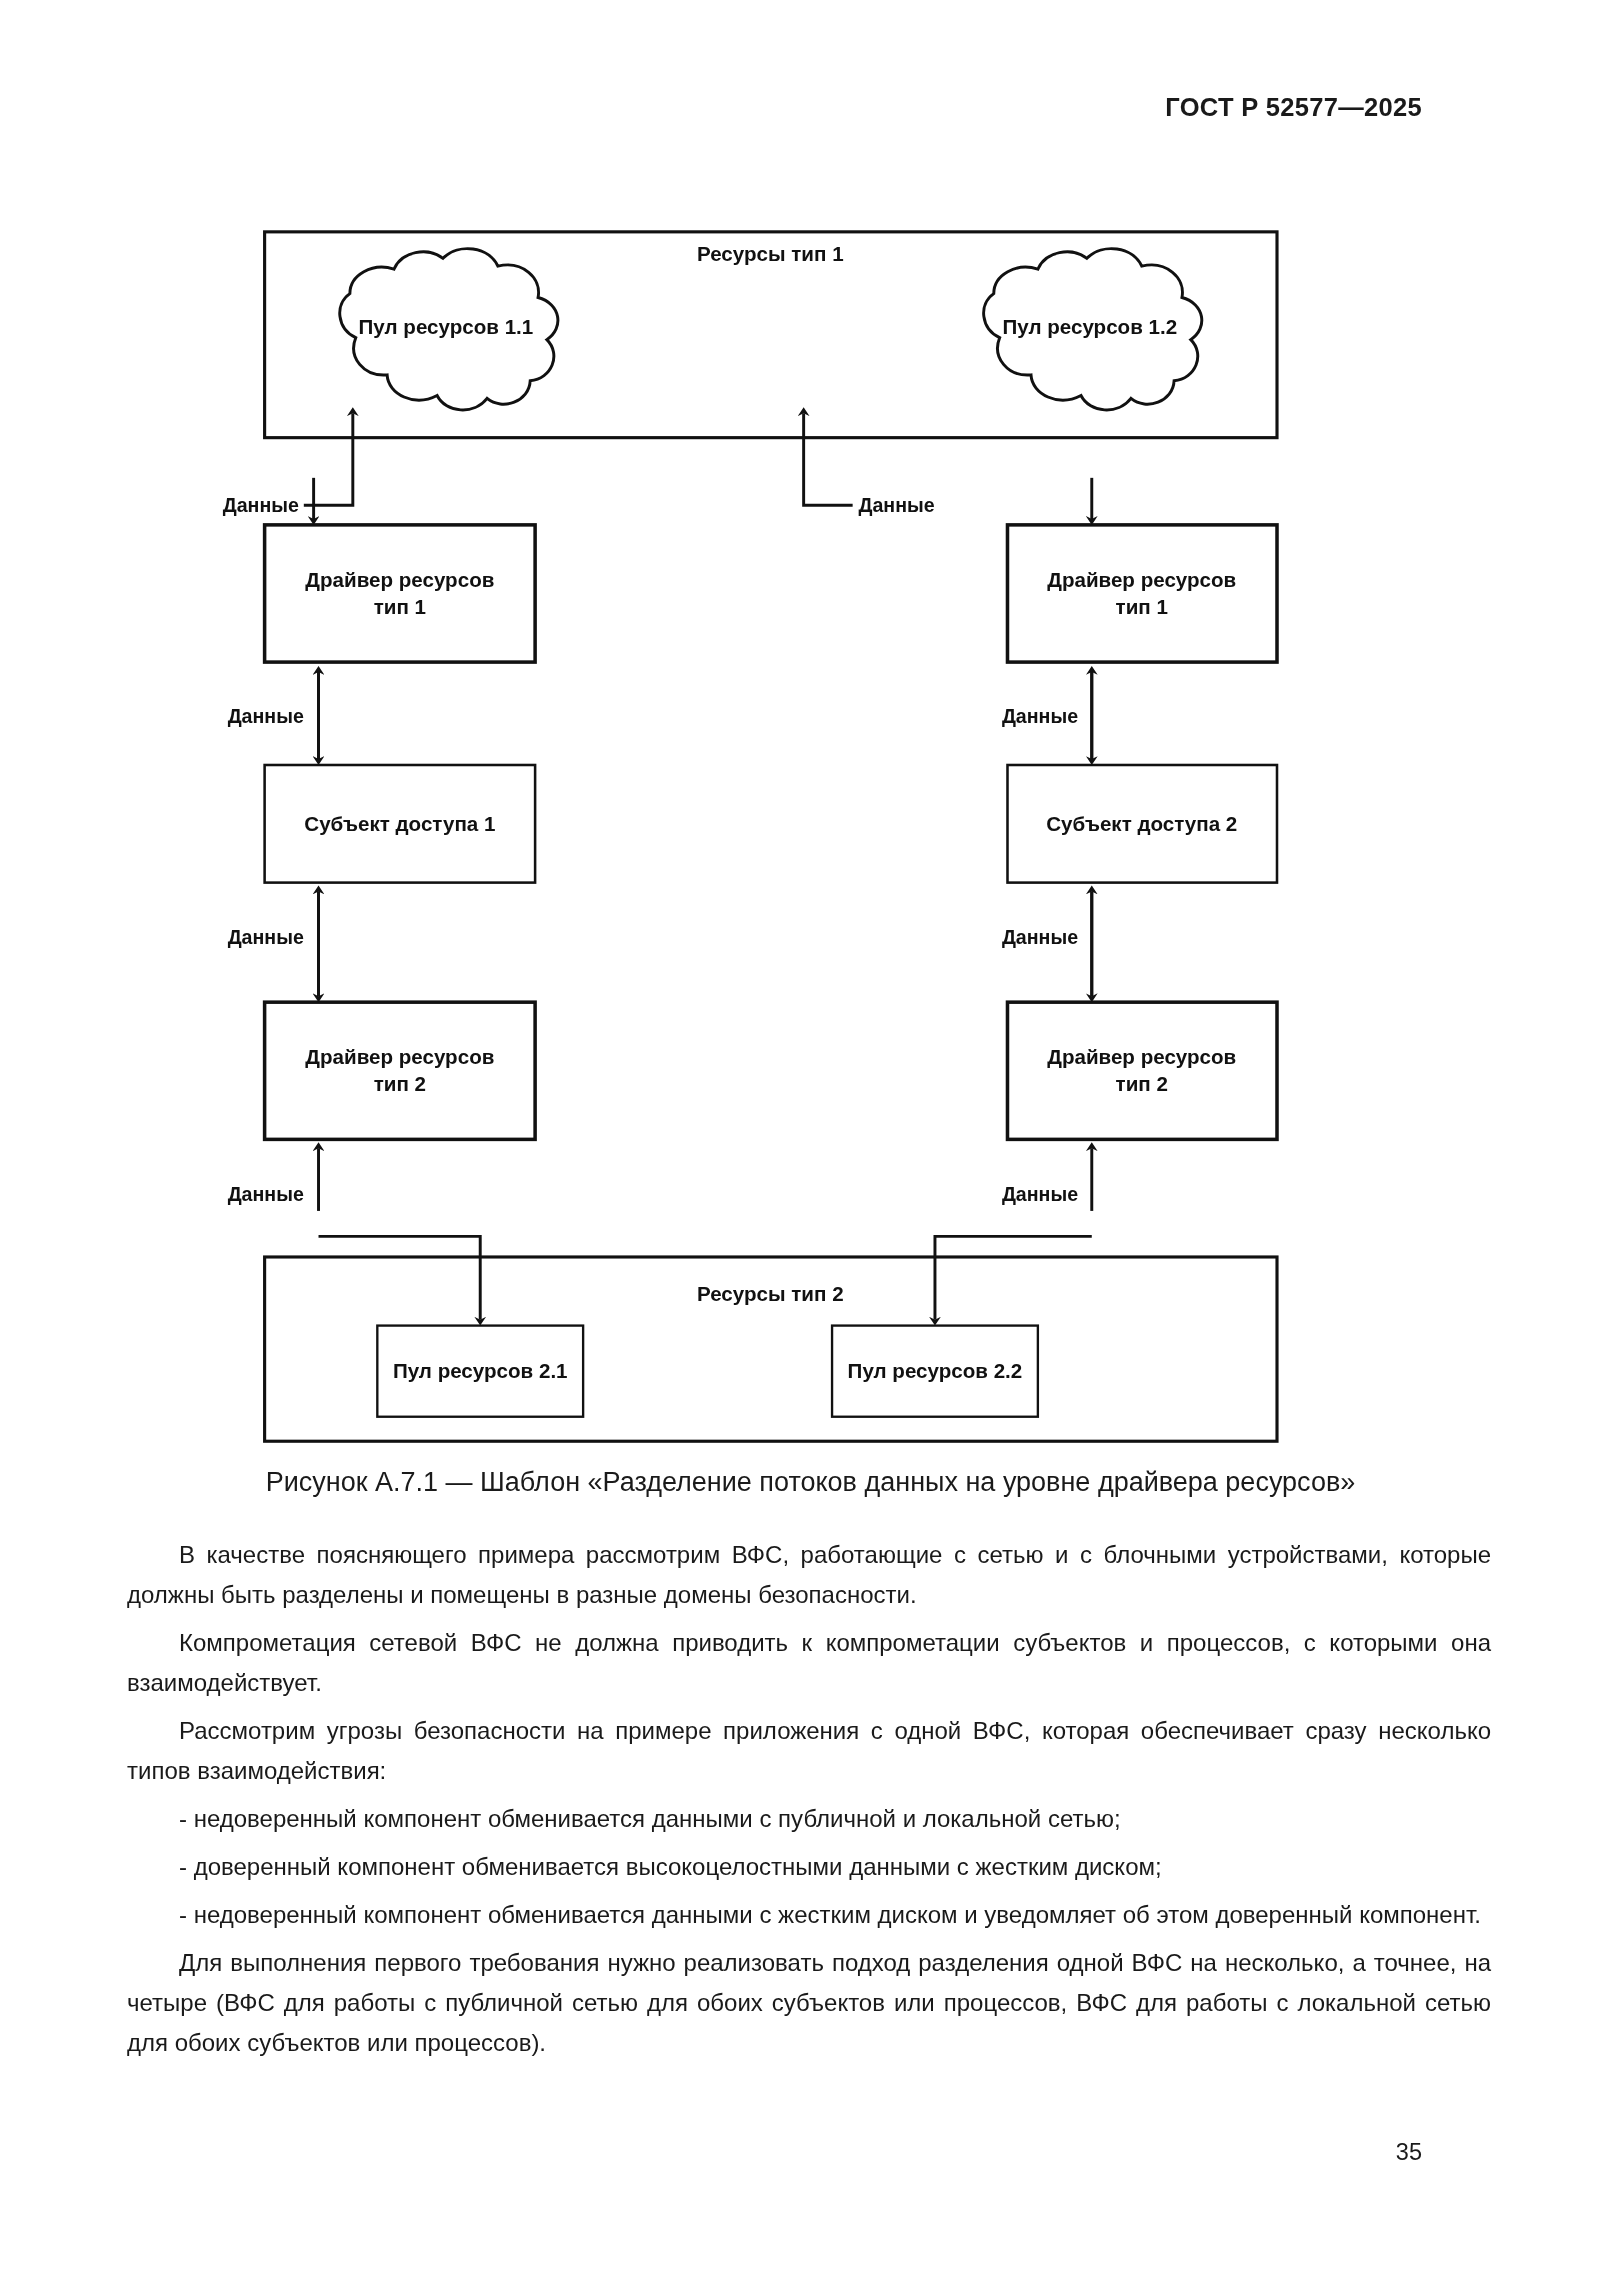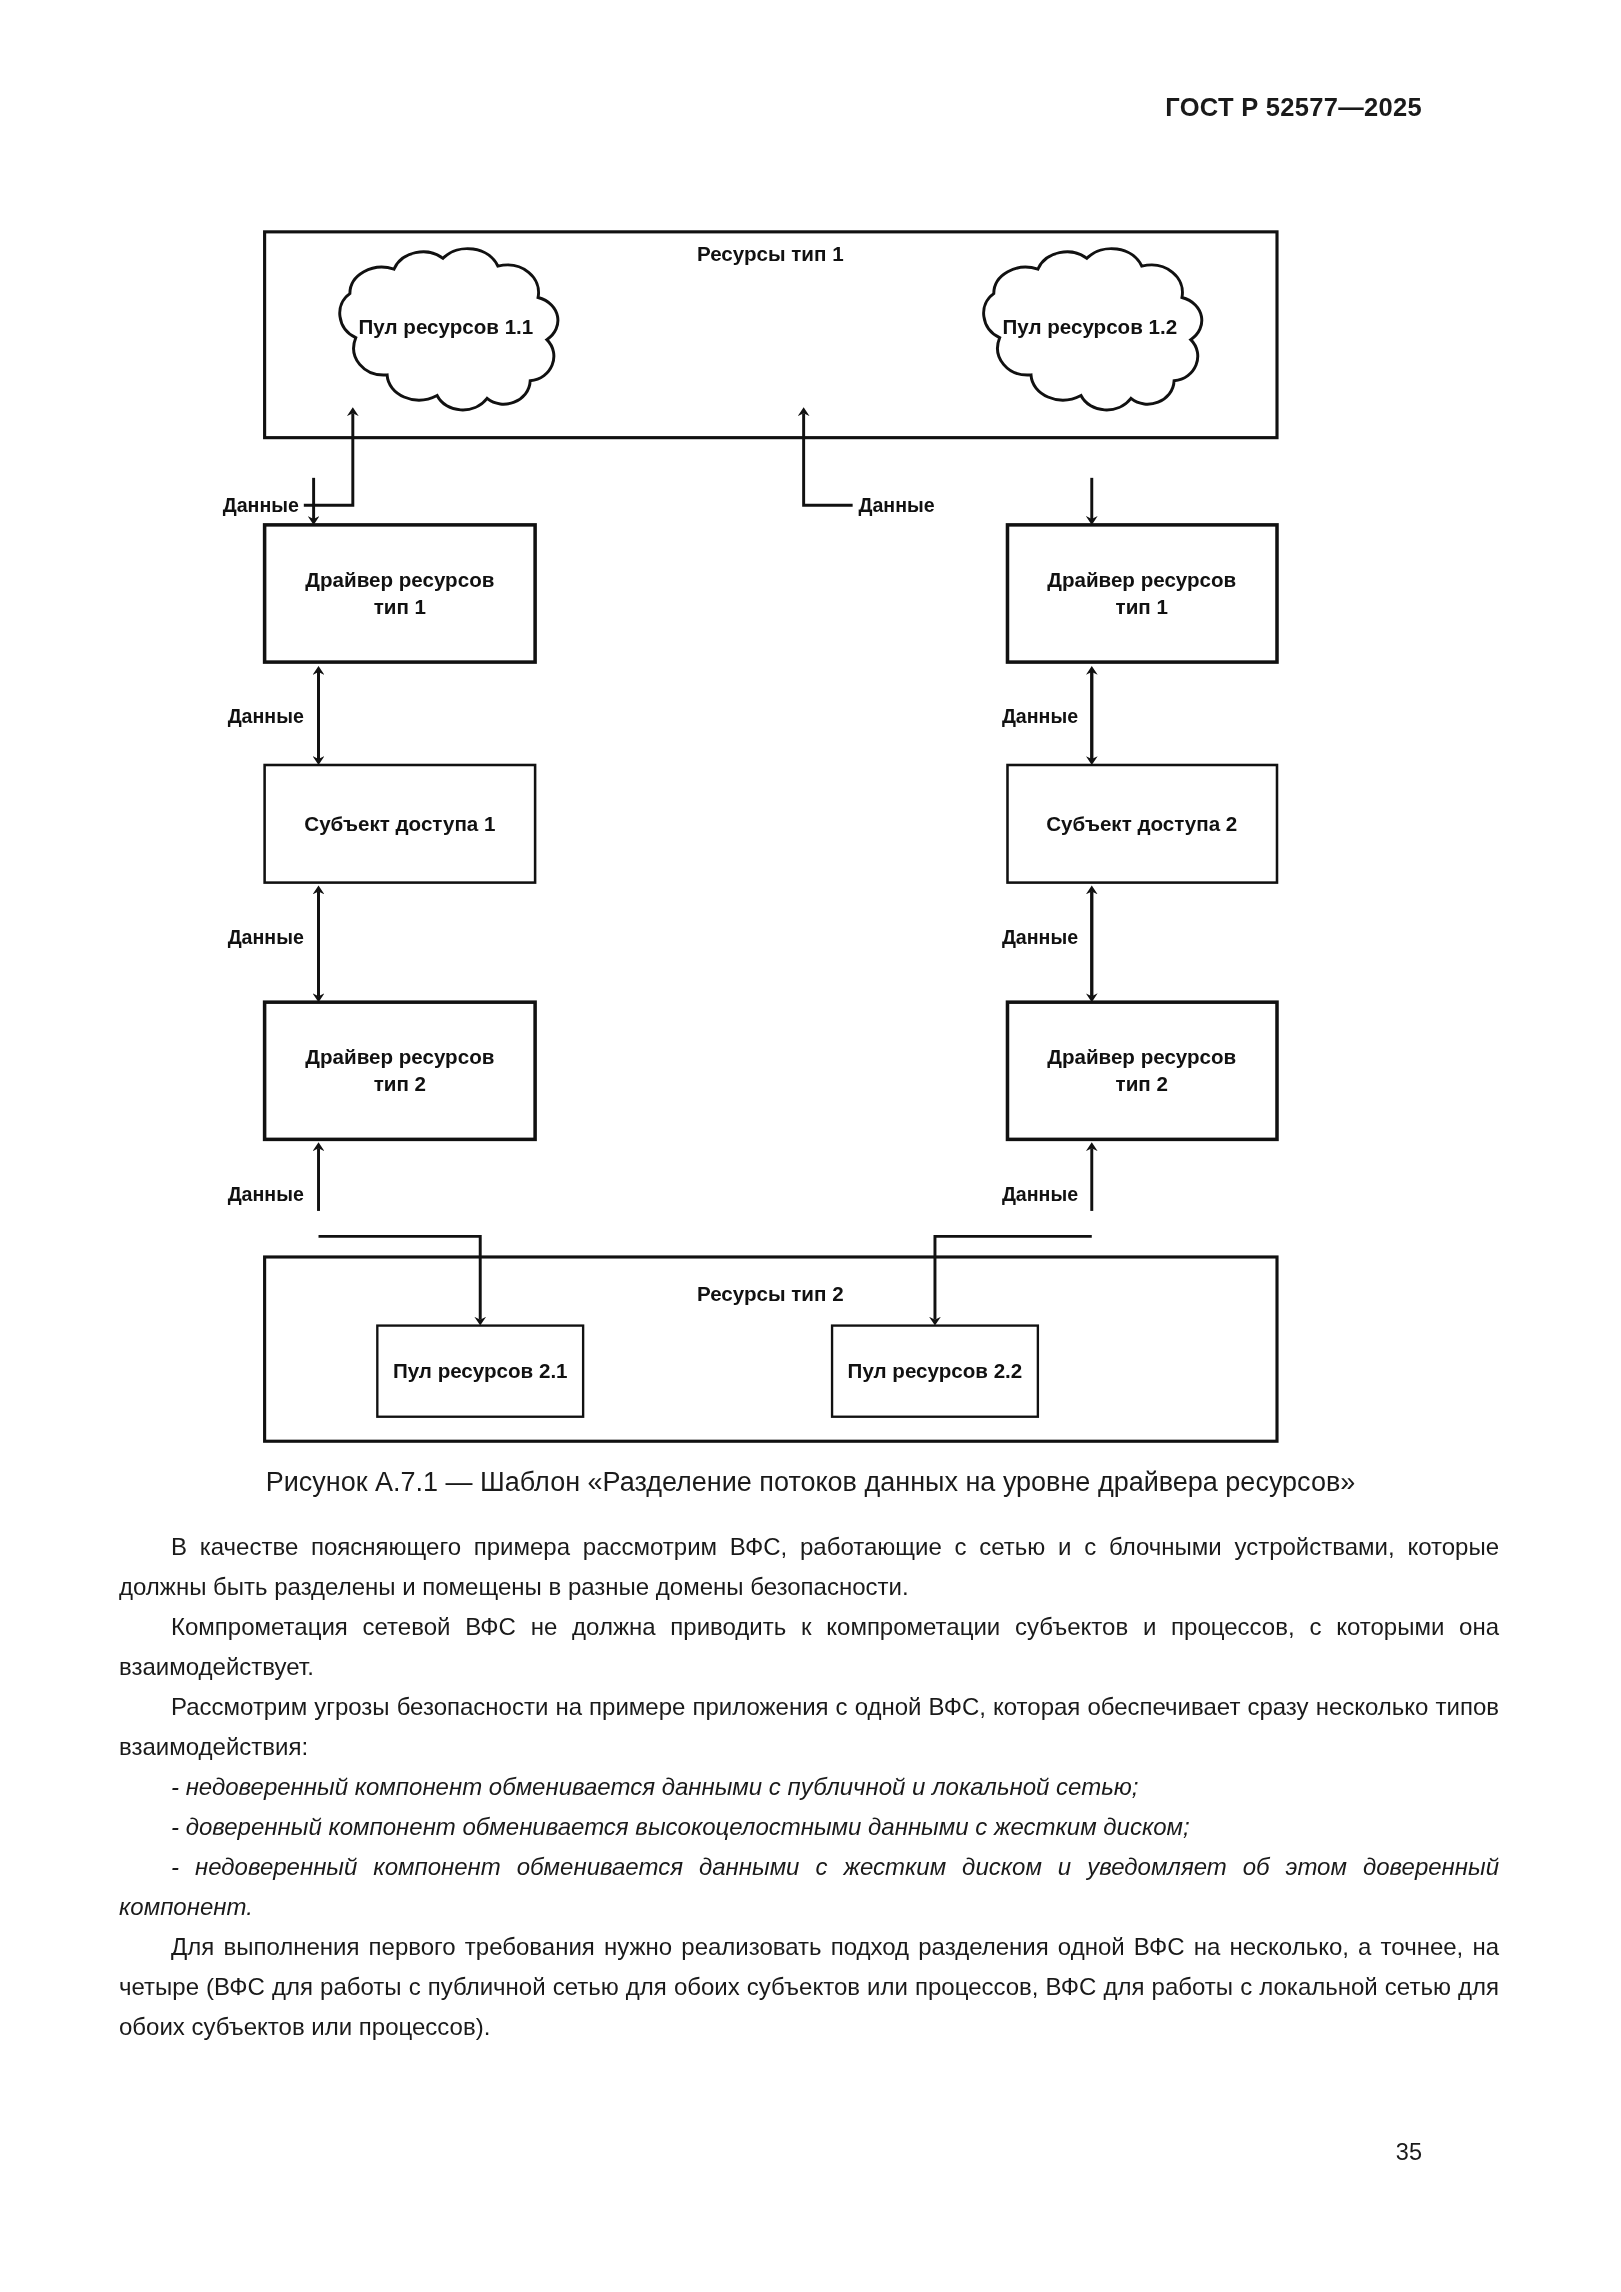--- a/index.html
+++ b/index.html
@@ -31,22 +31,22 @@
   .figure-caption {
     position:absolute; top:1467px; left:0; width:1621px;
     text-align:center; font-size:27px; white-space:nowrap;
   }
 
   .body-text {
     position:absolute; top:1527px; left:119px; width:1380px;
     font-size:24px; line-height:40px;
     text-align:justify;
   }
-  .body-text p { margin:0; text-indent:52px; }
-  .body-text p.bullet { text-indent:52px;font-style:italic; }
+  .body-text p { margin:8px; text-indent:52px; }
+  .body-text p.bullet { text-indent:52px; }
 
   .page-number {
     position:absolute; top:2139px; right:199px;
     font-size:23.5px;
   }
 </style>
 </head>
 <body>
 
 <div class="page">

